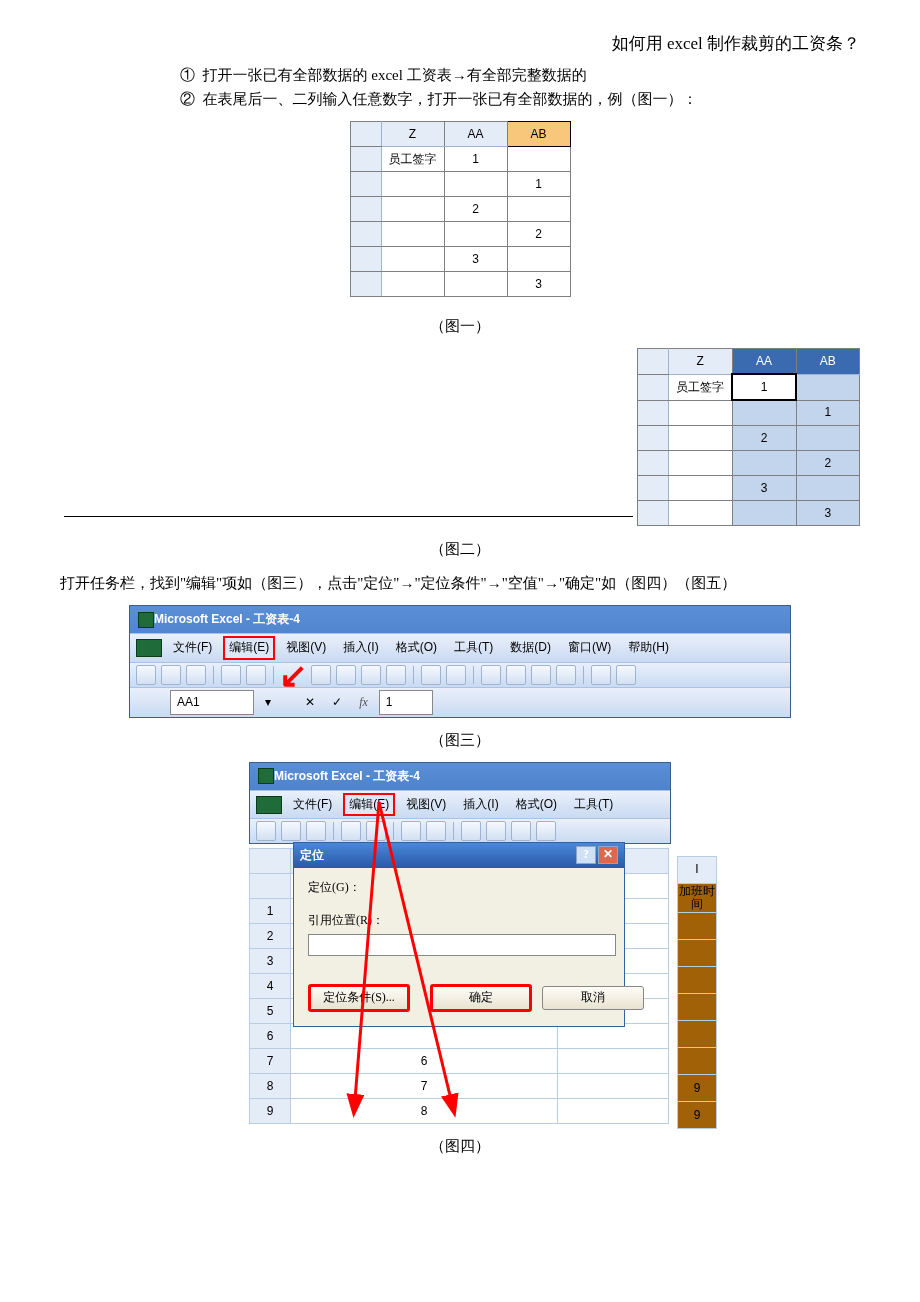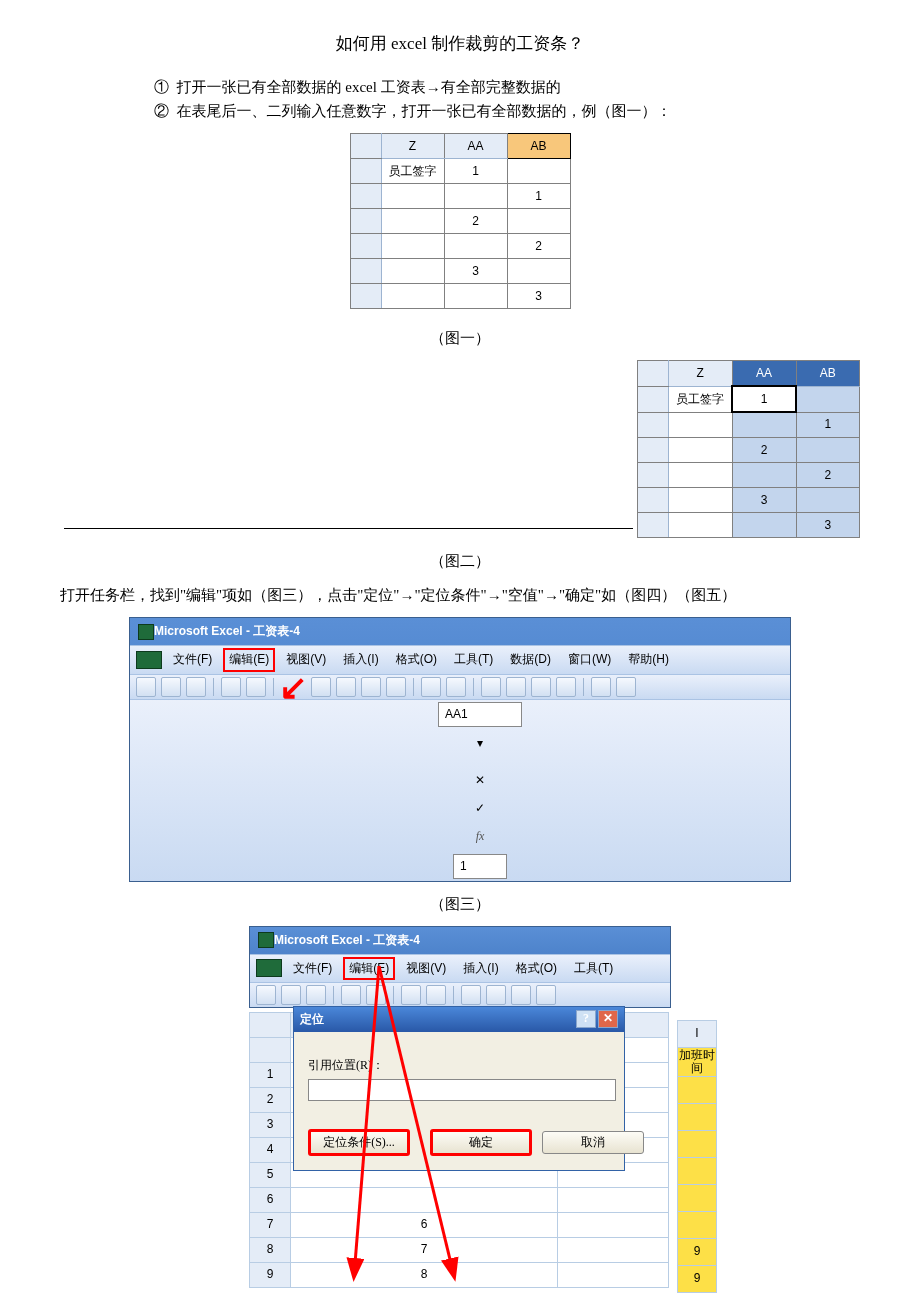--- a/index.html
+++ b/index.html
@@ -6,26 +6,26 @@
     font-family: "SimSun", "宋体", serif;
     font-size: 15px;
     line-height: 1.6;
     margin: 0;
     padding: 30px 60px;
     background: #fff;
     color: #000;
     width: 800px;
   }
   .title {
-    text-align: center;
+    text-align: right;
     font-size: 17px;
-    margin-bottom: 18px;
+    margin-bottom: 6px;
   }
   .step {
-    margin-left: 94px;
+    margin-left: 120px;
     text-indent: -24px;
     padding-left: 24px;
   }
   .caption { text-align: center; margin: 4px 0 10px 0; }
   .figure { text-align: center; margin: 10px auto; }
   .para { margin: 4px 0; }
 
   
   .mini-sheet {
     display: inline-block;
@@ -101,21 +101,20 @@
   .tool-row .btn {
     width: 18px; height: 18px;
     background: linear-gradient(#f6f9fe, #d2e0f2);
     border: 1px solid #9db4d1;
     border-radius: 2px;
     display: inline-block;
   }
   .tool-row .sep { width: 1px; height: 18px; background: #9db4d1; margin: 0 2px; }
   .name-row {
     padding: 2px 0 2px 40px;
-    flex-direction: column;
   }
   .name-box {
     background: #fff;
     border: 1px solid #888;
     padding: 0 6px;
     width: 70px;
   }
   .fx { font-style: italic; font-family: "Times New Roman"; color: #555; padding: 0 6px;}
   .formula-bar {
     background: #fff;
@@ -206,21 +205,21 @@
     top: 94px;
     border: 1px solid #b8cde4;
     border-collapse: collapse;
   }
   .right-col-hint td {
     border: 1px solid #b8cde4;
     width: 36px;
     height: 24px;
     font-size: 12px;
     text-align: center;
-    background: #fde047;
+    background: #a16207;
     font-family: Arial;
   }
 
   
   .arrow4 {
     position: absolute;
     z-index: 6;
     pointer-events: none;
   }
 </style>
@@ -528,20 +527,21 @@
 
     <div class="dialog">
       <div class="dialog-title">
         <span>定位</span>
         <span class="wbtns">
           <span class="wbtn">?</span>
           <span class="wbtn close">✕</span>
         </span>
       </div>
       <div class="dialog-body">
+        <div class="dlg-label">定位(G)：</div>
         <div class="dlg-label" style="margin-top:14px">引用位置(R)：</div>
         <input class="textbox" style="">
         <div class="dlg-btns">
           <div class="dlg-btn hl">定位条件(S)...</div>
           <div style="flex:1"></div>
           <div class="dlg-btn hl">确定</div>
           <div class="dlg-btn">取消</div>
         </div>
       </div>
     </div>

